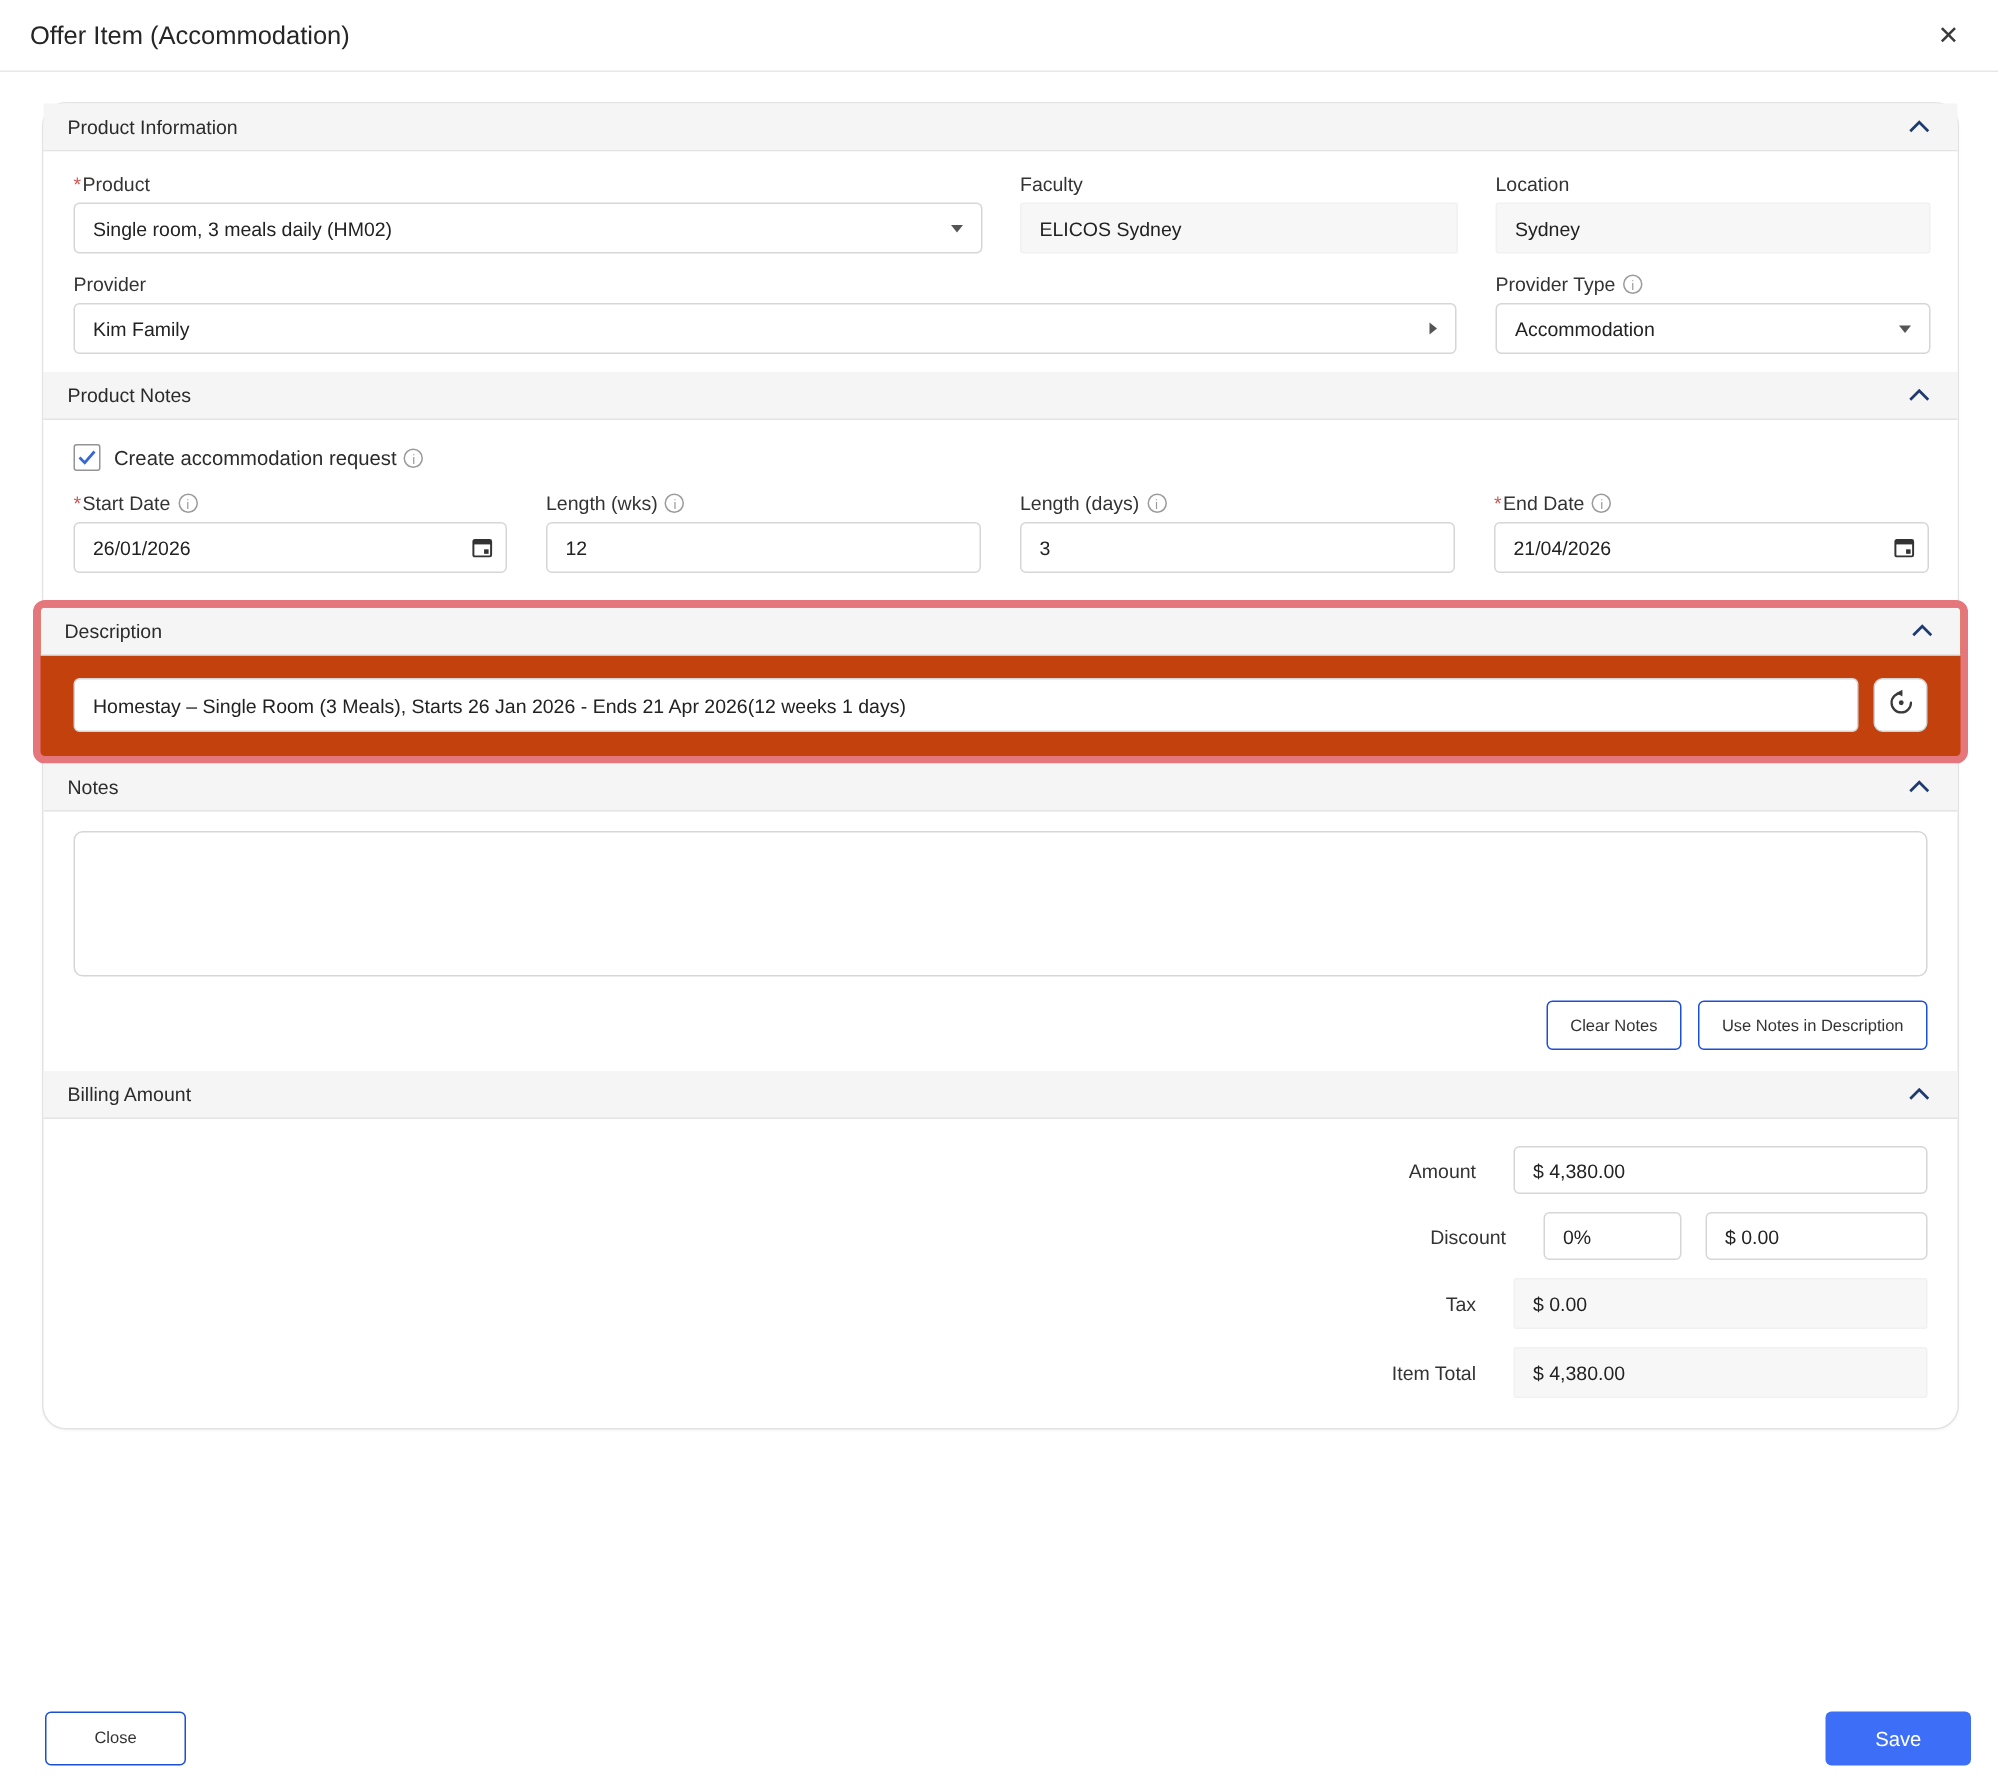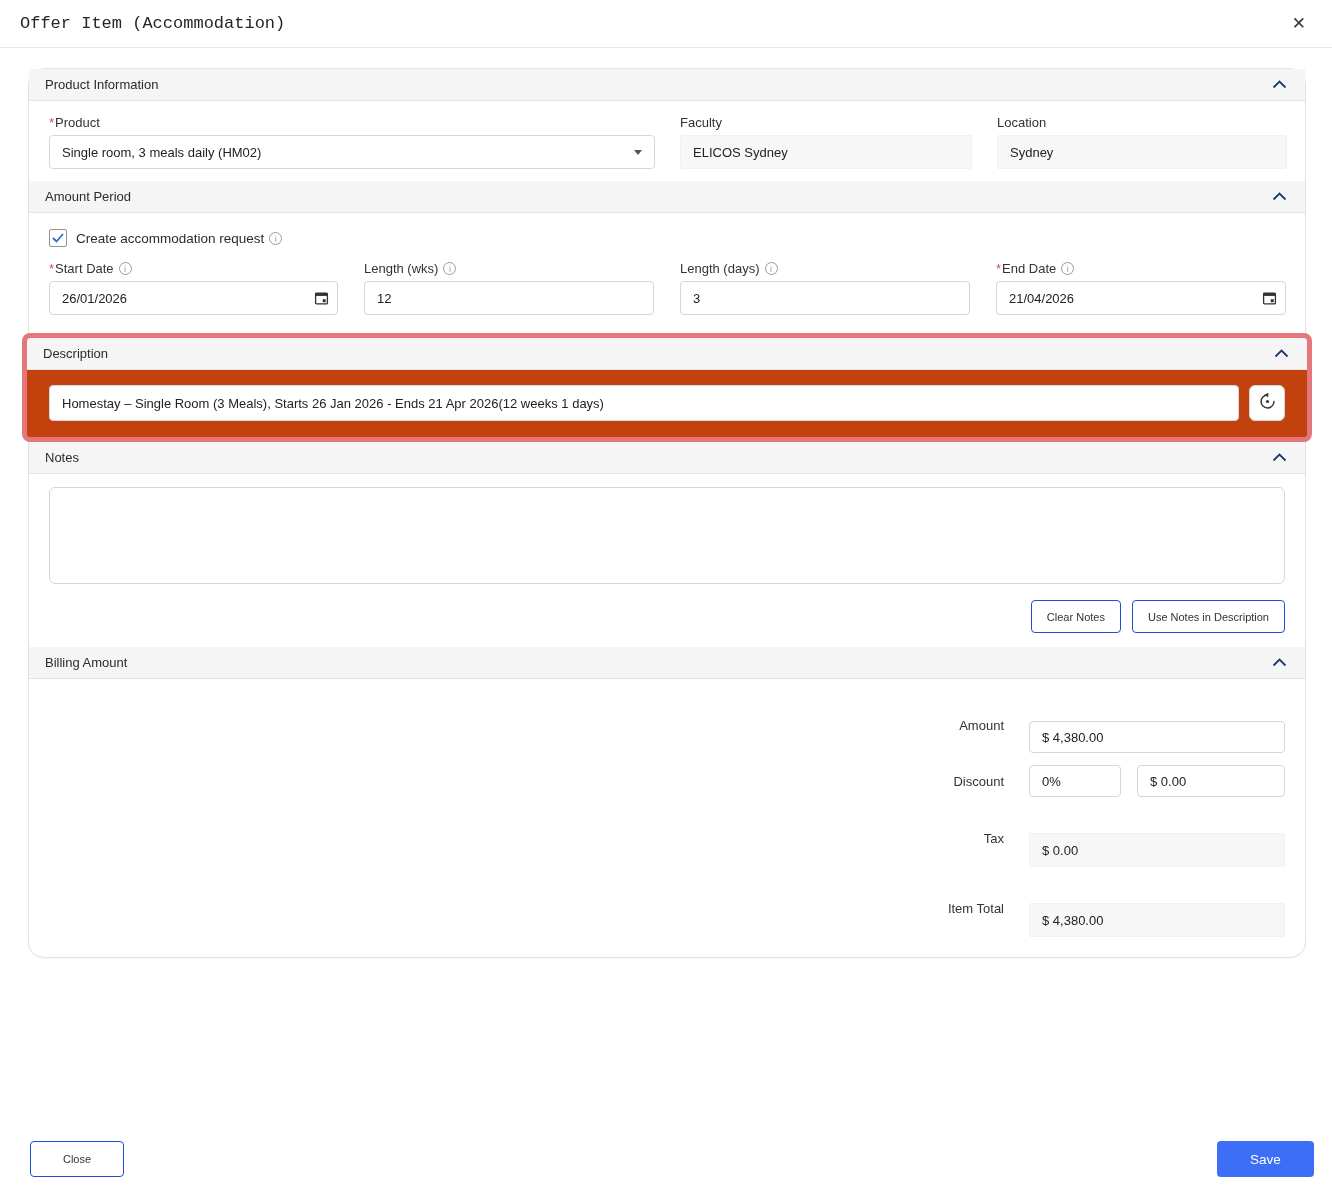--- a/index.html
+++ b/index.html
@@ -13,21 +13,21 @@
     position:relative;
     overflow:hidden;
   }
 
   
   .dlg-header {
     display:flex; justify-content:space-between; align-items:center;
     height:48px; padding:0 22px 0 20px;
     border-bottom:1px solid #e7e7e7;
   }
-  .dlg-title { font-size:17px; font-weight:400; color:#262626; margin:0;font-family:Liberation Mono, monospace; }
+  .dlg-title { font-size:17px; font-weight:400; color:#262626; margin:0; }
   .close-x {
     background:none; border:none; cursor:pointer;
     font-size:17px; color:#3a3a3a; padding:2px 4px; line-height:1;
   }
 
   
   .card {
     margin:20px 26px 0 28px;
     border:1px solid #e3e3e3;
     border-radius:16px;
@@ -127,21 +127,21 @@
     border:1px solid #1d4ed8; border-radius:4px;
     background:#fff; font-size:11px; color:#333;
     font-family:"Liberation Sans", sans-serif; cursor:pointer;
   }
 
   
   .bill-body { padding:18px 20px 16px; }
   .bill-row { display:flex; justify-content:flex-end; align-items:center; margin-bottom:12px; }
   .bill-row:last-child { margin-bottom:4px; }
   .bill-label { font-size:13px; color:#333; margin-right:25px; }
-  .w256 { width:256px;margin-top:24px; }
+  .w256 { width:276px; }
   .bill-row .control, .bill-row .readonly-box { height:32px; }
   .disc-wrap { display:flex; width:256px; gap:16px; }
   .disc-pct { width:92px; }
   .disc-amt { width:148px; }
 
   
   .dlg-footer {
     position:absolute; left:30px; right:18px; top:1141px;
     display:flex; justify-content:space-between;
   }
@@ -185,26 +185,42 @@
         </div>
         <div class="field">
           <label>Faculty</label>
           <div class="readonly-box">ELICOS Sydney</div>
         </div>
         <div class="field">
           <label>Location</label>
           <div class="readonly-box">Sydney</div>
         </div>
       </div>
+      <div class="row-pi2">
+        <div class="field">
+          <label>Provider</label>
+          <div class="control select">
+            <span>Kim Family</span>
+            <span class="caret-right"></span>
+          </div>
+        </div>
+        <div class="field">
+          <label><span>Provider Type</span><span class="info">i</span></label>
+          <div class="control select">
+            <span>Accommodation</span>
+            <span class="caret-down"></span>
+          </div>
+        </div>
+      </div>
     </div>
   </section>
 
   <section>
     <div class="sec-h">
-      <span>Amount Period</span>
+      <span>Product Notes</span>
       <button class="chev-btn">
         <span>
           <svg width="15" height="9" viewBox="0 0 15 9">
               <polyline points="1.5,7.5 7.5,1.5 13.5,7.5" fill="none" stroke="#1e3a6e" stroke-width="1.8"></polyline>
             </svg>
         </span>
       </button>
     </div>
     <div class="sec-b" style="padding-bottom:18px;">
       <div class="chk-row">

